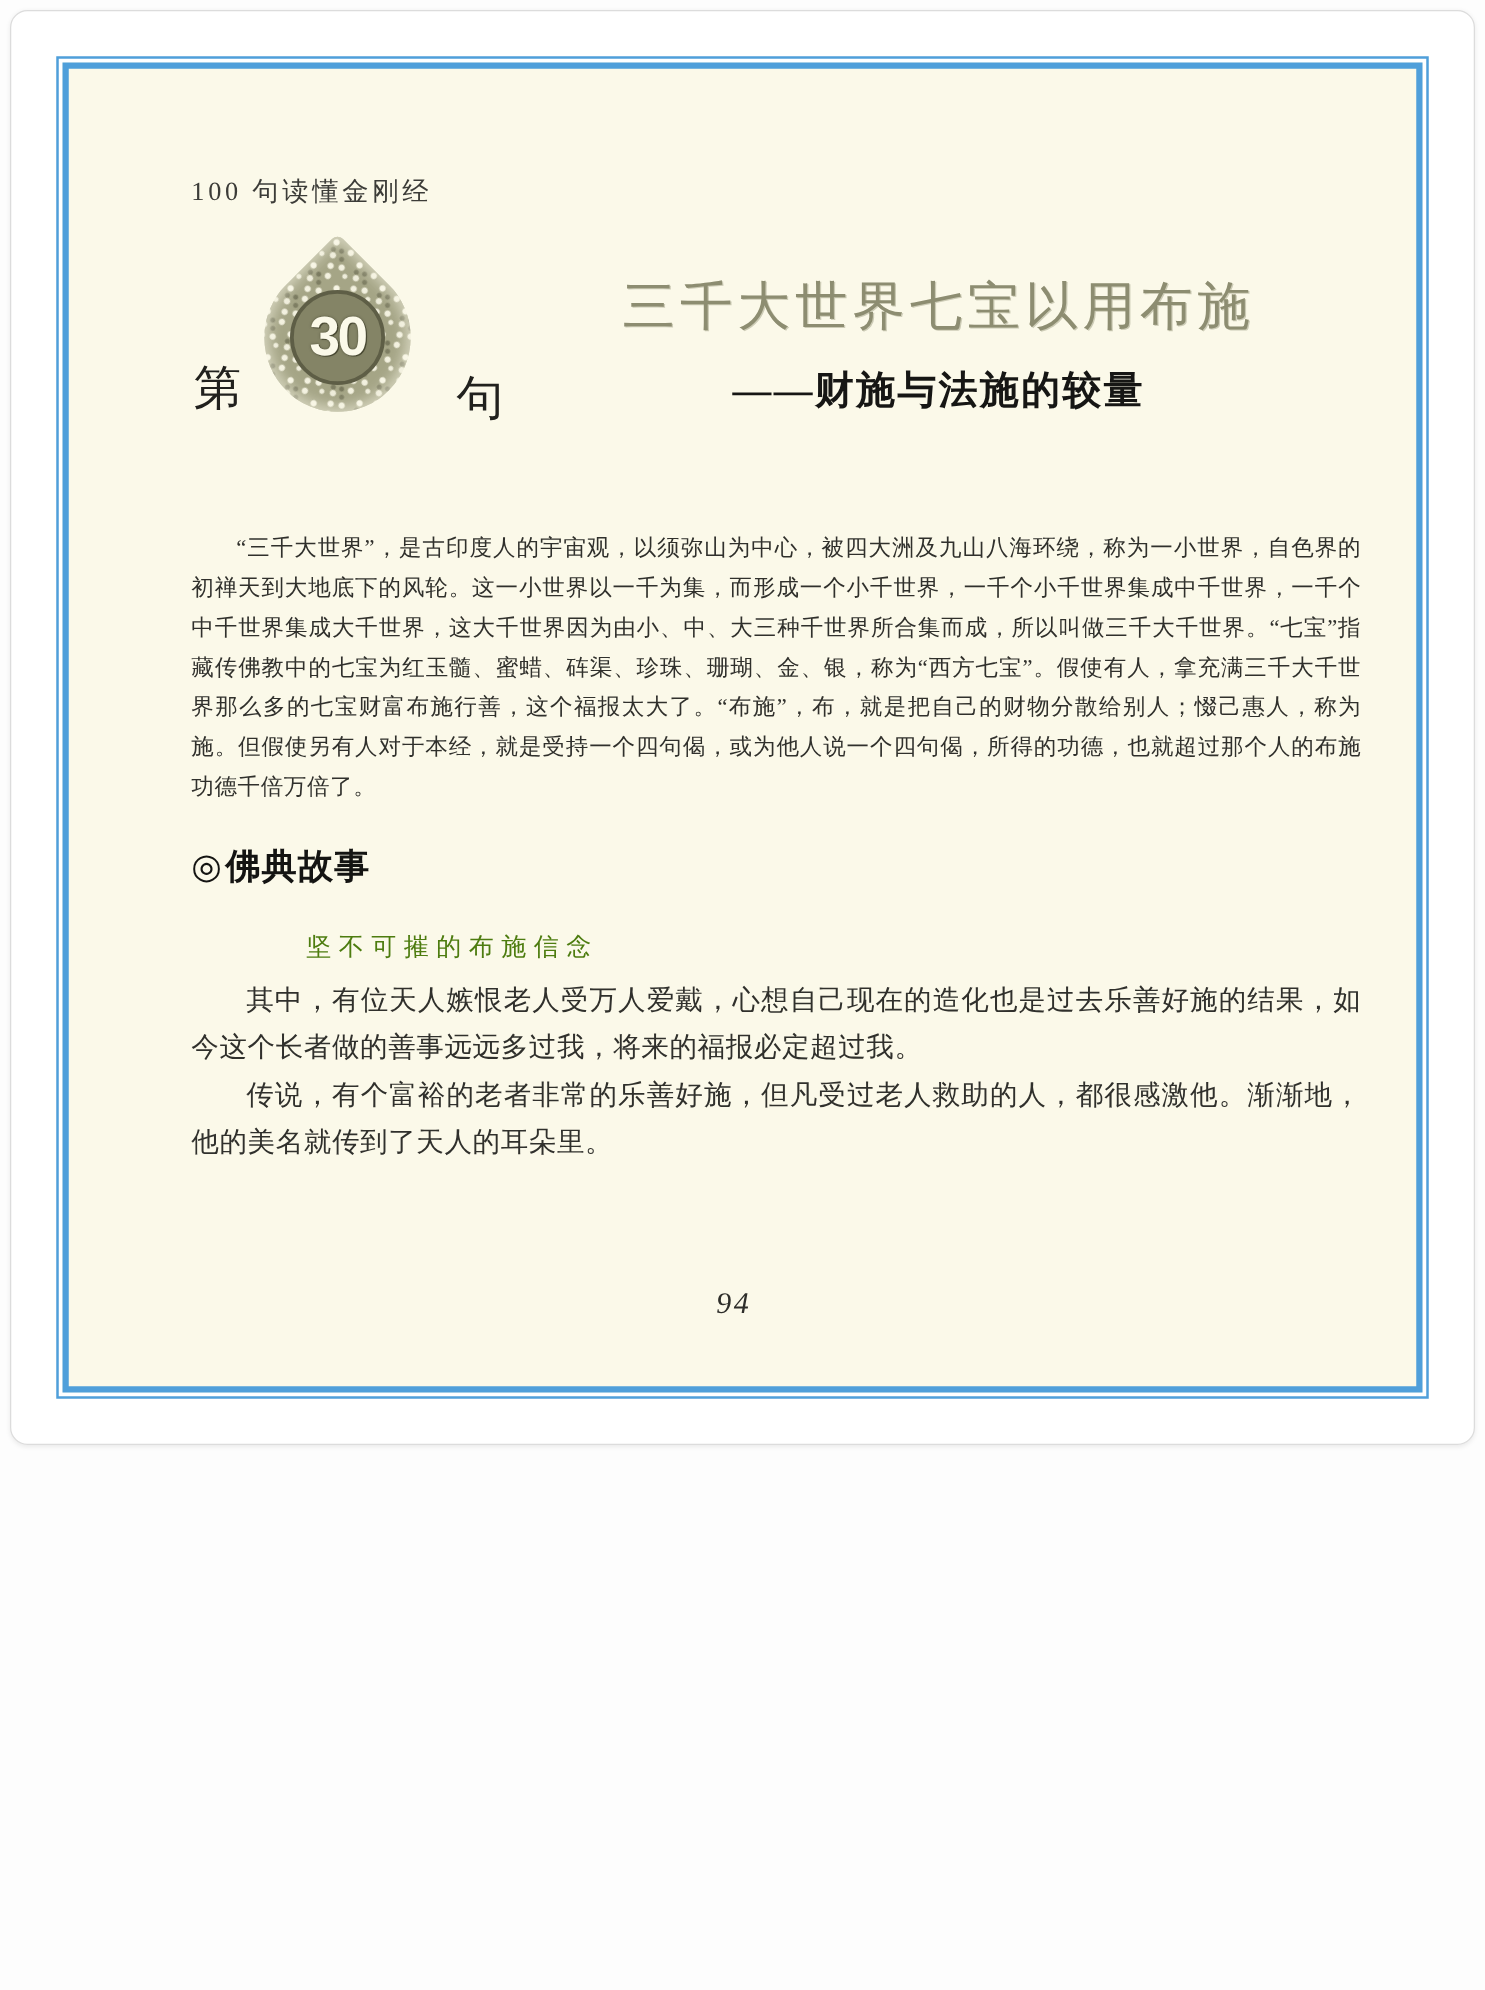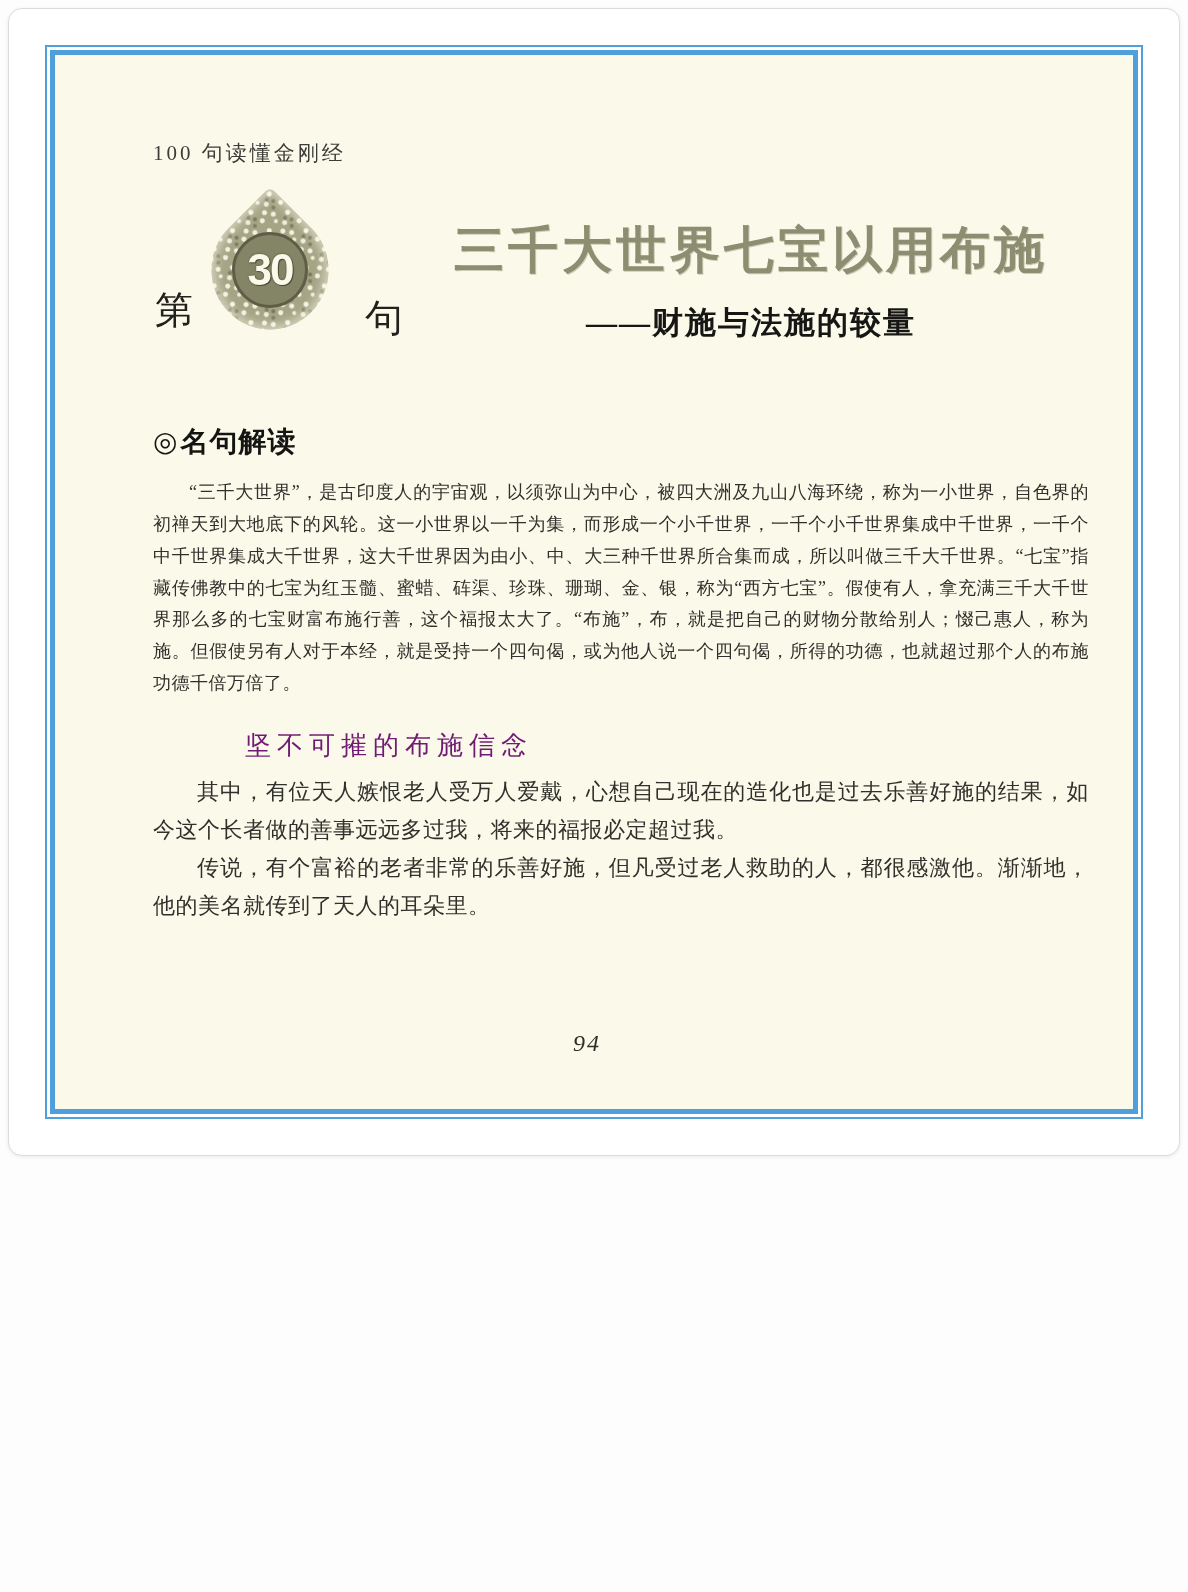--- a/index.html
+++ b/index.html
@@ -99,22 +99,22 @@
     text-shadow:0 0 2px #4a4a34, 1px 1px 0 #4a4a34;
     letter-spacing:-2px;
   }
   .titles{
     flex:1;
     text-align:center;
     padding-top:14px;
   }
   .main-title{
     font-family:"Liberation Sans","DejaVu Sans",sans-serif;
-    font-weight:bold;
-    font-size:50px;
+    font-weight:normal;
+    font-size:42px;
     letter-spacing:4px;
     color:var(--title-olive);
     text-shadow:1px 1px 0 rgba(120,120,90,.35);
   }
   .sub-title{
     margin-top:18px;
     font-weight:bold;
     font-size:31px;
     letter-spacing:2px;
     color:#161614;
@@ -150,25 +150,25 @@
     margin-top:16px;
     font-size:18px;
     line-height:1.77;
     letter-spacing:0.5px;
     color:#30302c;
     text-align:justify;
     text-indent:2em;
   }
   .section-story{margin-top:28px;}
   .story-subtitle{
-    margin:20px 0 10px 92px;
-    font-family:"Liberation Sans","DejaVu Sans",sans-serif;
-    font-size:26px;
+    margin:32px 0 10px 92px;
+    font-family:"Liberation Sans","DejaVu Sans",sans-serif;
+    font-size:20px;
     letter-spacing:6px;
-    color:#701a75;
+    color:#4d7c0f;
   }
   .story-para{
     font-size:22px;
     line-height:1.73;
     letter-spacing:0.5px;
     color:#30302c;
     text-align:justify;
     text-indent:2em;
   }
   .page-number{
@@ -203,27 +203,27 @@
               <span class="badge-suffix">句</span>
             </div>
             <div class="titles">
               <div class="main-title">三千大世界七宝以用布施</div>
               <div class="sub-title">——财施与法施的较量</div>
             </div>
           </div>
 
 
           <div class="section-interp">
-            <div class="sec-label">
-              <span class="bullet">◎</span><span>名句解读</span>
-            </div>
             <p class="body-para">“三千大世界”，是古印度人的宇宙观，以须弥山为中心，被四大洲及九山八海环绕，称为一小世界，自色界的初禅天到大地底下的风轮。这一小世界以一千为集，而形成一个小千世界，一千个小千世界集成中千世界，一千个中千世界集成大千世界，这大千世界因为由小、中、大三种千世界所合集而成，所以叫做三千大千世界。“七宝”指藏传佛教中的七宝为红玉髓、蜜蜡、砗渠、珍珠、珊瑚、金、银，称为“西方七宝”。假使有人，拿充满三千大千世界那么多的七宝财富布施行善，这个福报太大了。“布施”，布，就是把自己的财物分散给别人；惙己惠人，称为施。但假使另有人对于本经，就是受持一个四句偈，或为他人说一个四句偈，所得的功德，也就超过那个人的布施功德千倍万倍了。</p>
           </div>
 
           <div class="section-story">
+            <div class="sec-label">
+              <span class="bullet">◎</span><span>佛典故事</span>
+            </div>
             <div class="story-subtitle">坚不可摧的布施信念</div>
             <p class="story-para">其中，有位天人嫉恨老人受万人爱戴，心想自己现在的造化也是过去乐善好施的结果，如今这个长者做的善事远远多过我，将来的福报必定超过我。</p>
             <p class="story-para">传说，有个富裕的老者非常的乐善好施，但凡受过老人救助的人，都很感激他。渐渐地，他的美名就传到了天人的耳朵里。</p>
           </div>
 
           <div class="page-number">94</div>
 
         </div>
       </div>
     </div>

